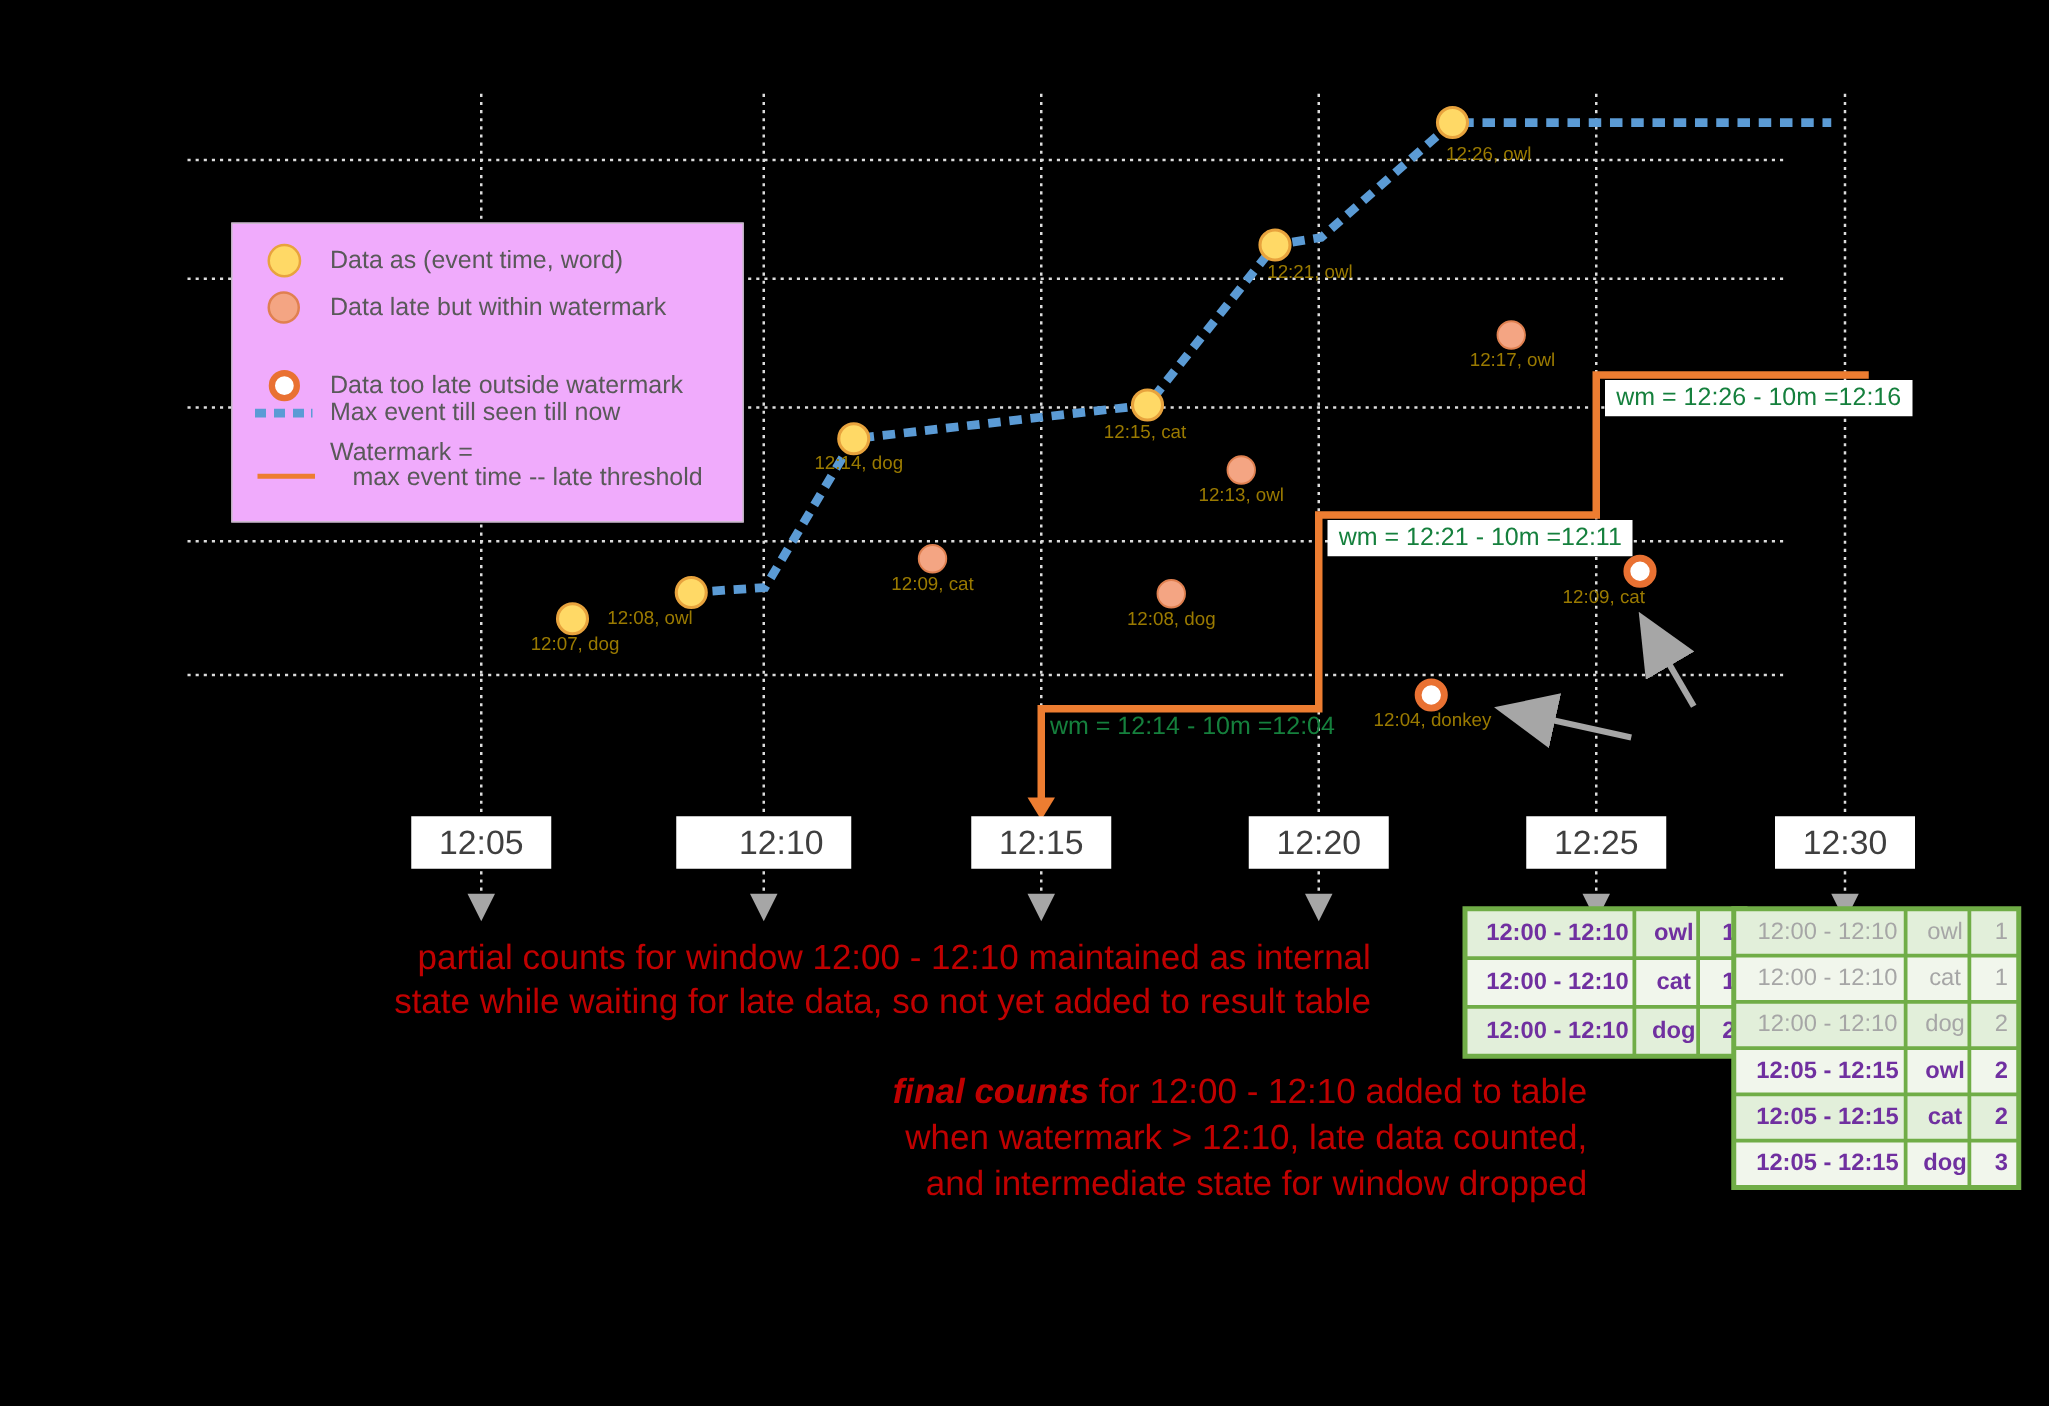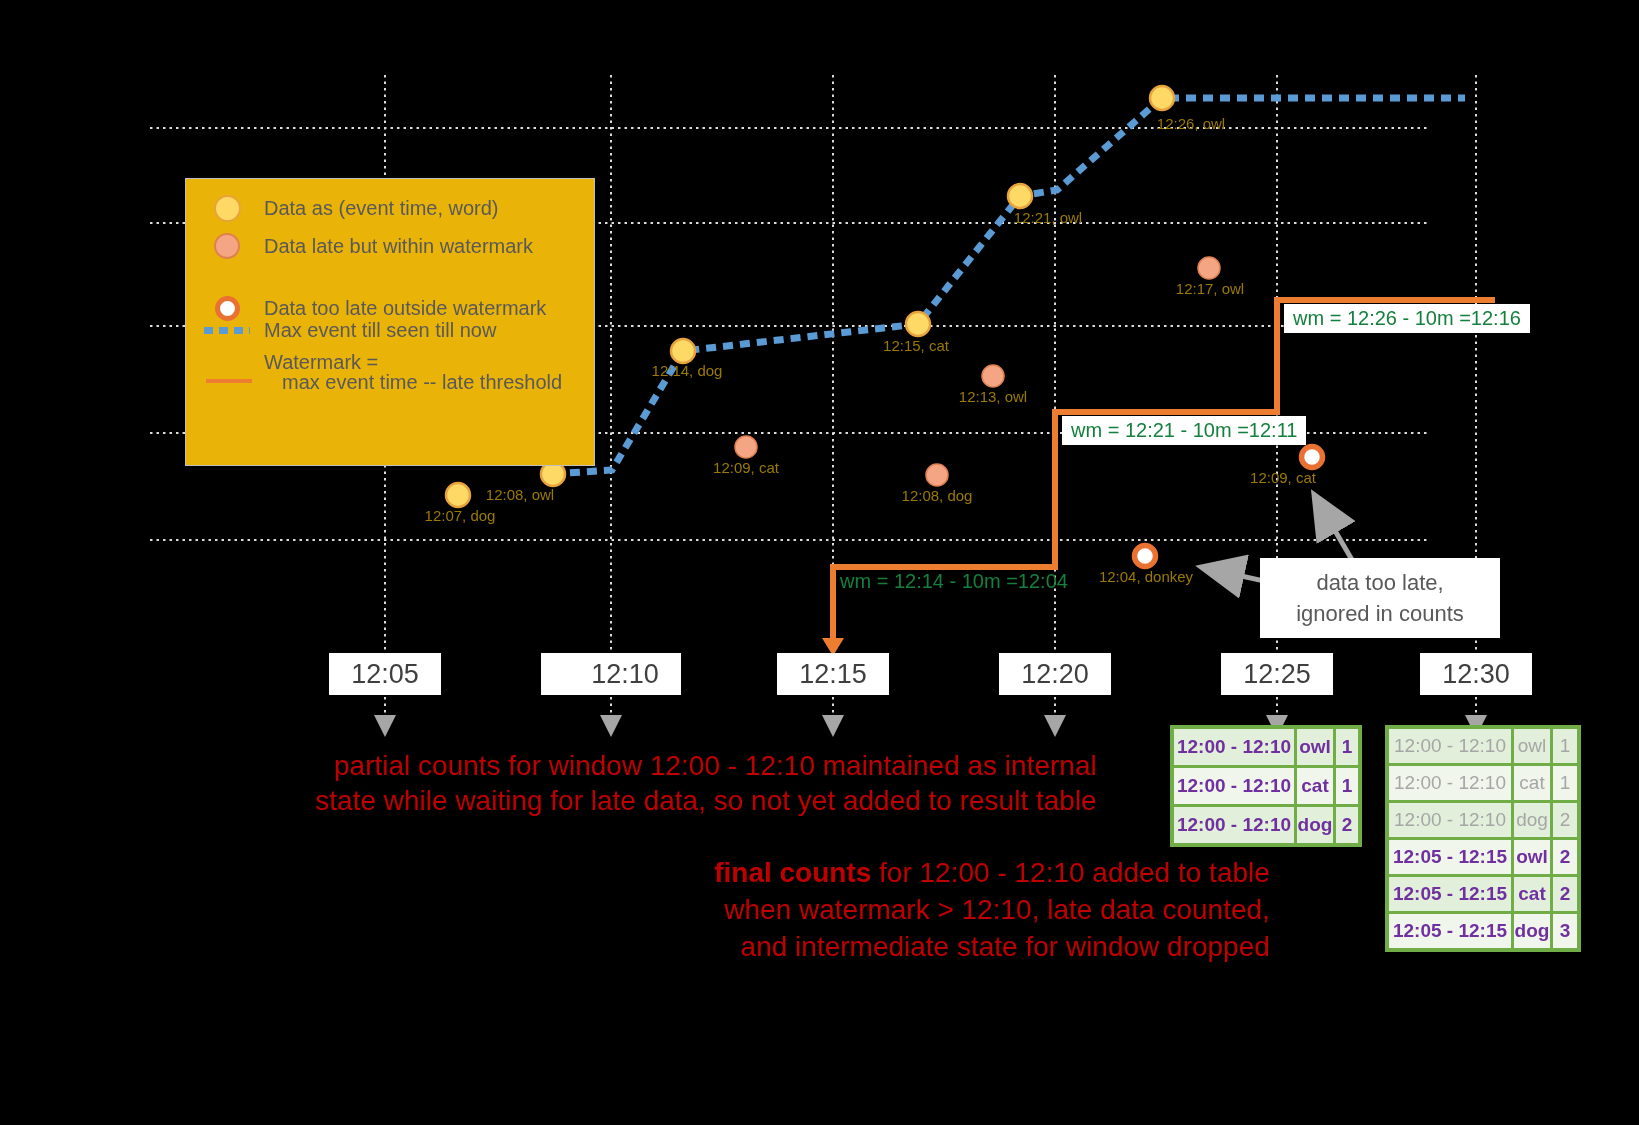--- a/index.html
+++ b/index.html
@@ -4,41 +4,41 @@
 <style>
   html,body{margin:0;padding:0;background:#000;}
   #stage{position:relative;width:1639px;height:1125px;background:#000;overflow:hidden;
          font-family:"Liberation Sans","DejaVu Sans",sans-serif;}
   #plot{position:absolute;left:0;top:0;}
   .plabel{position:absolute;font-size:15px;color:#9A7A00;white-space:nowrap;transform:translateX(-50%);}
   .timebox{position:absolute;width:112px;height:42px;background:#fff;color:#3f3f3f;font-size:27px;
            text-align:center;line-height:42px;transform:translateX(-50%);}
   .wmlabel{position:absolute;font-size:20px;color:#15803d;white-space:nowrap;}
   .wmlabel.bg{background:#fff;padding:3px 9px;}
-  .legend{position:absolute;left:185px;top:178px;width:410px;height:288px;background:#eab308;
+  .legend{position:absolute;left:185px;top:178px;width:410px;height:240px;background:#f0abfc;
           border:1px solid #BFBFBF;box-sizing:border-box;}
   .lg-row{position:absolute;left:16px;display:flex;align-items:center;height:34px;}
   .sw{width:50px;display:flex;justify-content:center;align-items:center;flex:0 0 50px;}
   .dot{border-radius:50%;box-sizing:border-box;}
   .dot.on{width:27px;height:27px;background:#FFD966;border:2px solid #E8A33D;}
   .dot.late{width:26px;height:26px;background:#F4A583;border:2px solid #E08050;}
   .dot.open{width:25px;height:25px;background:#fff;border:5px solid #E97132;}
   .dash-sw{width:46px;height:7px;background:repeating-linear-gradient(90deg,#5B9BD5 0 9px,transparent 9px 15px);}
   .line-sw{position:absolute;left:20px;top:200px;width:46px;height:4px;background:#ED7D31;}
   .lg-label{font-size:20px;color:#595959;white-space:nowrap;margin-left:12px;}
   .lg-label.indent{position:absolute;left:96px;top:192px;margin-left:0;}
   .note{position:absolute;color:#C00000;font-size:28px;text-align:right;white-space:nowrap;
         transform:translateX(-50%);line-height:35px;}
-  .note .em{font-weight:bold;}
+  .note .em{font-weight:bold;font-style:italic;}
   .toolate{position:absolute;left:1260px;top:558px;width:240px;height:80px;background:#fff;
            color:#595959;font-size:22px;line-height:31px;text-align:center;padding-top:9px;box-sizing:border-box;}
   .gtable{position:absolute;background:#70AD47;padding:4px;display:flex;flex-direction:column;gap:3px;}
   .gtable-row{display:flex;gap:3px;}
   .gcell{background:#E2EFDA;display:flex;align-items:center;justify-content:center;
-         font-size:19px;font-weight:bold;color:#7030A0;white-space:nowrap;}
+         font-size:19px;font-weight:bold;color:#7030A0;white-space:nowrap;padding-left:12px;}
   .gcell.alt{background:#F1F6EC;}
   .gcell.muted{color:#A6A6A6;font-weight:normal;}
 </style>
 </head>
 <body>
 
 <div id="stage">
 
   <svg id="plot" width="1639" height="1125">
     <defs>
@@ -125,24 +125,20 @@
     <div>partial counts for window 12:00 - 12:10 maintained as internal</div>
     <div>state while waiting for late data, so not yet added  to result table</div>
   </div>
 
   <div class="note" style="left:992px;top:854px;line-height:37px;">
     <div><span class="em">final counts</span><span> for 12:00 - 12:10 added to table</span></div>
     <div>when watermark &gt; 12:10, late data counted,</div>
     <div>and intermediate state for window dropped</div>
   </div>
 
-  <div class="toolate">
-    <div>data too late,</div>
-    <div>ignored in counts</div>
-  </div>
 
 <div class="plabel" style="left: 460px; top: 507px;">12:07, dog</div>
     <div class="plabel" style="left: 520px; top: 486px;">12:08, owl</div>
     <div class="plabel" style="left: 687px; top: 362px;">12:14, dog</div>
     <div class="plabel" style="left: 916px; top: 337px;">12:15, cat</div>
     <div class="plabel" style="left: 1048px; top: 209px;">12:21, owl</div>
     <div class="plabel" style="left: 1191px; top: 115px;">12:26, owl</div>
     <div class="plabel" style="left: 746px; top: 459px;">12:09, cat</div>
     <div class="plabel" style="left: 993px; top: 388px;">12:13, owl</div>
     <div class="plabel" style="left: 937px; top: 487px;">12:08, dog</div>

